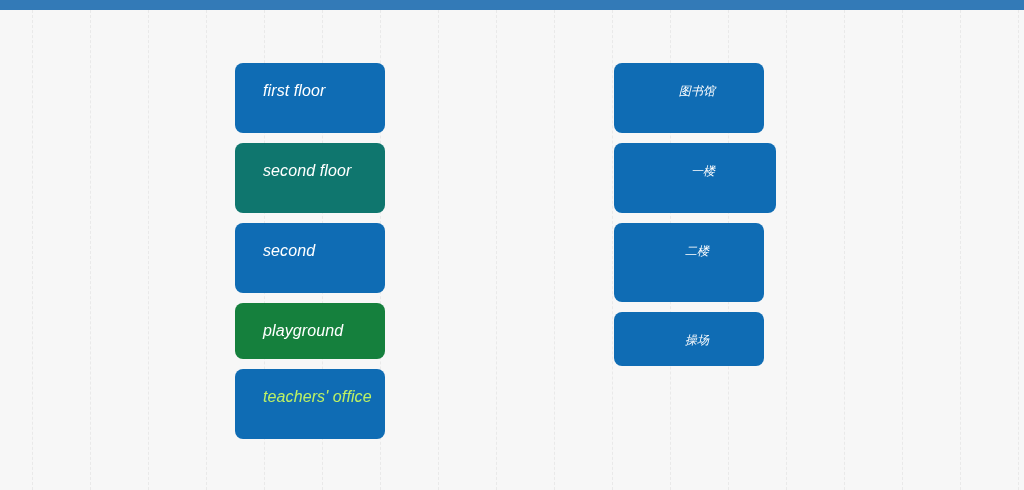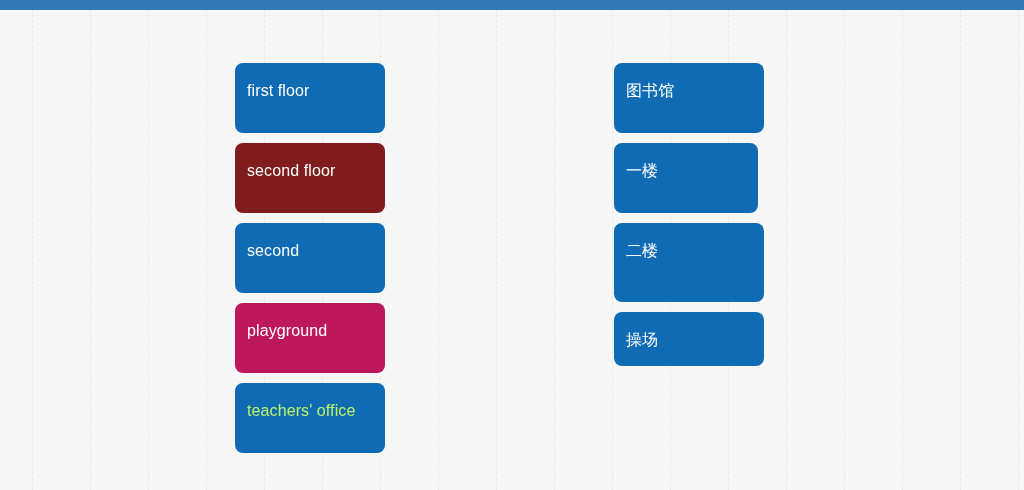--- a/index.html
+++ b/index.html
@@ -66,36 +66,38 @@
   #column-source  { left: 235px; }
   #column-target  { left: 614px; }
 
   .match-card {
     box-sizing: border-box;
     width: 150px;
     height: 70px;
     background: #0f6cb4;
     border-radius: 8px;
     color: #ffffff;
-    padding: 18px 12px 0 12px;
+    padding: 18px 12px 0 28px;
     font-size: 16px;
     line-height: 20px;
     letter-spacing: 0.1px;
     white-space: nowrap;
     overflow: hidden;
     cursor: pointer;
     user-select: none;
+    font-style: italic;
   }
   .match-card .card-label {
     display: block;
     pointer-events: none;
   }
   .lang-zh .card-label {
     font-family: "DejaVu Sans", "Liberation Sans", sans-serif;
-    font-size: 16px;
+    font-size: 12px;
+    text-align: center;
   }
 </style>
 </head>
 <body style="background: rgb(247, 247, 247);">
 
 <div id="grid-overlay">
     <div class="grid-line" style="left: 32px; border-left-color: rgb(233, 233, 233);"></div>
     <div class="grid-line" style="left: 90px; border-left-color: rgb(233, 233, 233);"></div>
     <div class="grid-line" style="left: 148px; border-left-color: rgb(233, 233, 233);"></div>
     <div class="grid-line" style="left: 206px; border-left-color: rgb(233, 233, 233);"></div>
@@ -116,39 +118,39 @@
   </div>
 
 <div id="top-bar" style="background: rgb(51, 122, 183); height: 10px;"></div>
 
 <div id="stage">
 
   <div class="card-column" id="column-source">
     <div class="match-card lang-en" style="background: rgb(15, 108, 180); color: rgb(255, 255, 255); border-radius: 8px; width: 150px; height: 70px;">
       <span class="card-label">first floor</span>
     </div>
-    <div class="match-card lang-en" style="background: #7f1d1d; color: rgb(255, 255, 255); border-radius: 8px; width: 150px; height: 70px;">
+    <div class="match-card lang-en" style="background: #0f766e; color: rgb(255, 255, 255); border-radius: 8px; width: 150px; height: 70px;">
       <span class="card-label">second floor</span>
     </div>
     <div class="match-card lang-en" style="background: rgb(15, 108, 180); color: rgb(255, 255, 255); border-radius: 8px; width: 150px; height: 70px;">
       <span class="card-label">second</span>
     </div>
-    <div class="match-card lang-en" style="background: #be185d; color: rgb(255, 255, 255); border-radius: 8px; width: 150px; height: 70px;">
+    <div class="match-card lang-en" style="background: #15803d; color: rgb(255, 255, 255); border-radius: 8px; width: 150px; height: 56px;">
       <span class="card-label">playground</span>
     </div>
     <div class="match-card lang-en" style="background: rgb(15, 108, 180); color: #bef264; border-radius: 8px; width: 150px; height: 70px;">
       <span class="card-label">teachers' office</span>
     </div>
   </div>
 
   <div class="card-column" id="column-target">
     <div class="match-card lang-zh" style="background: rgb(15, 108, 180); color: rgb(255, 255, 255); border-radius: 8px; width: 150px; height: 70px;">
       <span class="card-label">图书馆</span>
     </div>
-    <div class="match-card lang-zh" style="background: rgb(15, 108, 180); color: rgb(255, 255, 255); border-radius: 8px; width: 144px; height: 70px;">
+    <div class="match-card lang-zh" style="background: rgb(15, 108, 180); color: rgb(255, 255, 255); border-radius: 8px; width: 162px; height: 70px;">
       <span class="card-label">一楼</span>
     </div>
     <div class="match-card lang-zh" style="background: rgb(15, 108, 180); color: rgb(255, 255, 255); border-radius: 8px; width: 150px; height: 79px;">
       <span class="card-label">二楼</span>
     </div>
     <div class="match-card lang-zh" style="background: rgb(15, 108, 180); color: rgb(255, 255, 255); border-radius: 8px; width: 150px; height: 54px;">
       <span class="card-label">操场</span>
     </div>
   </div>
 

